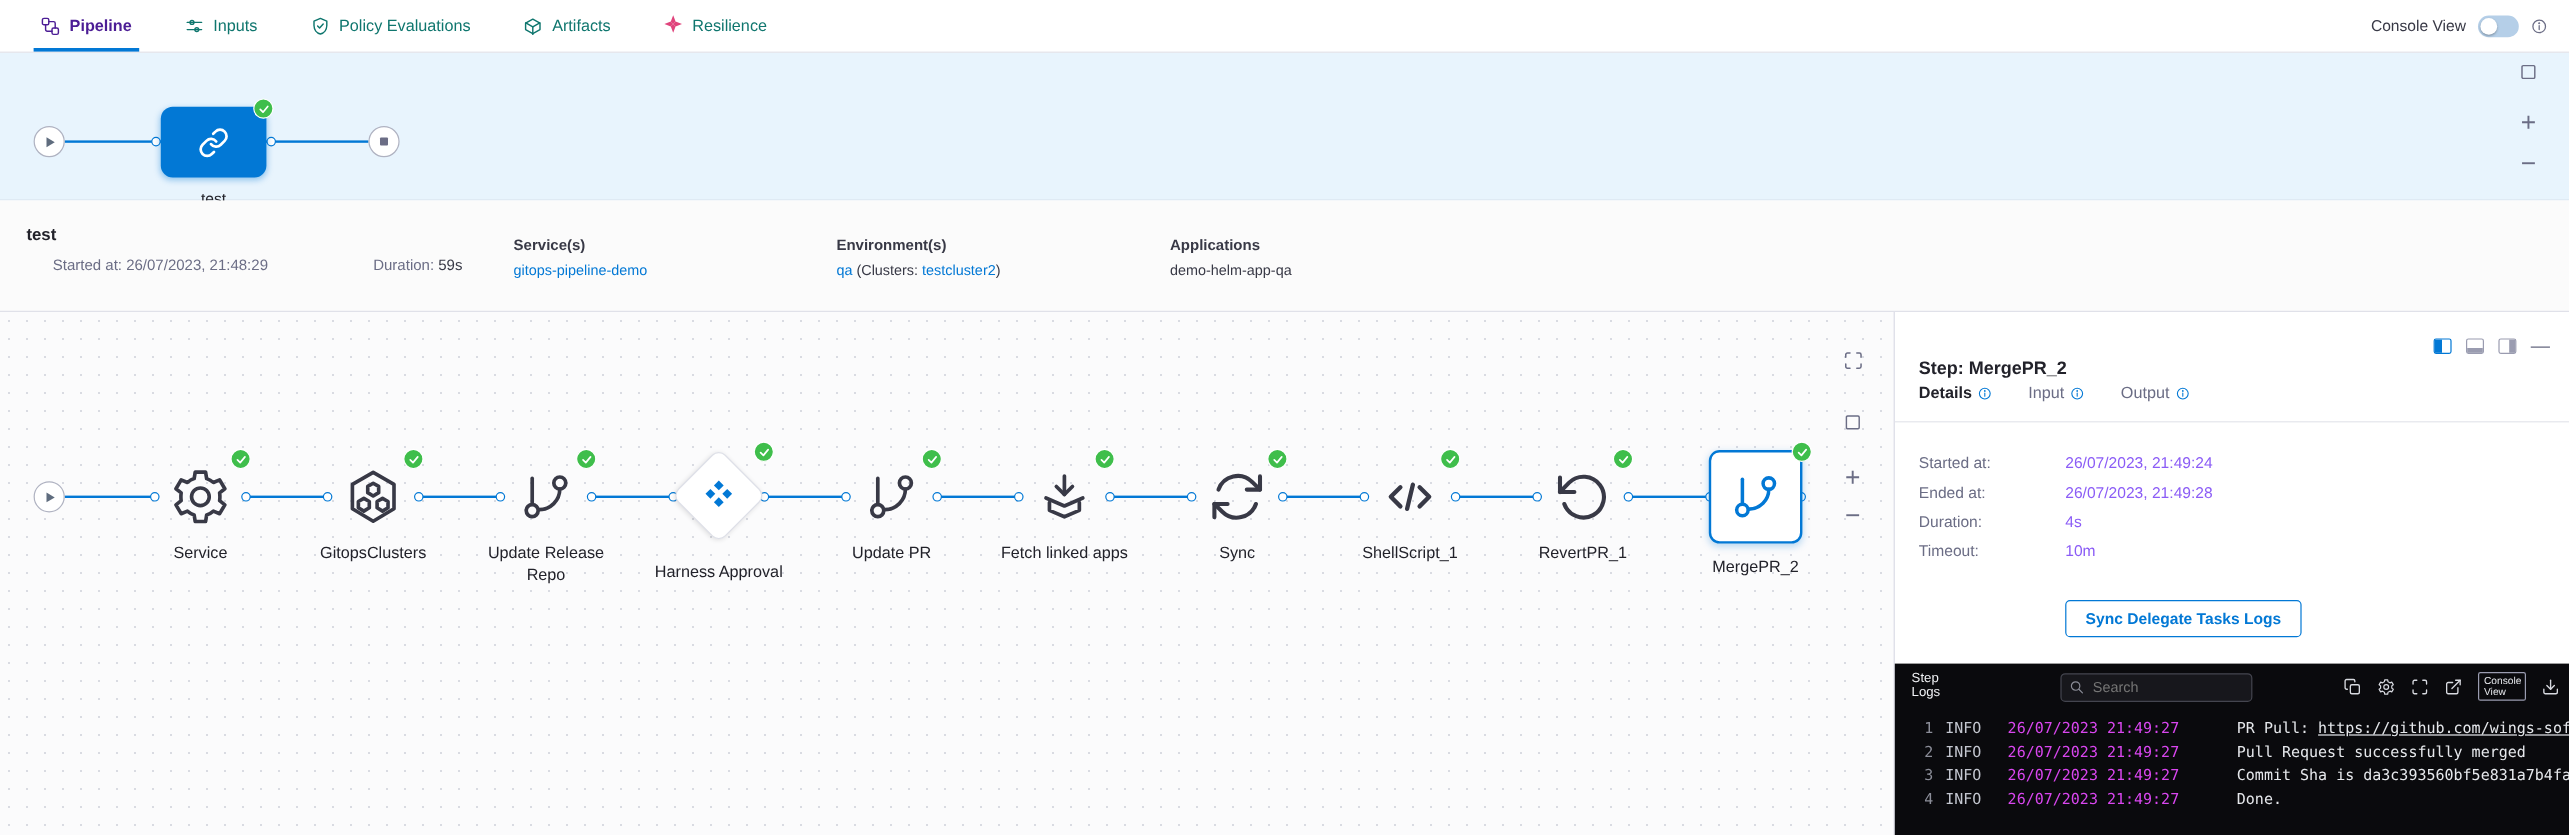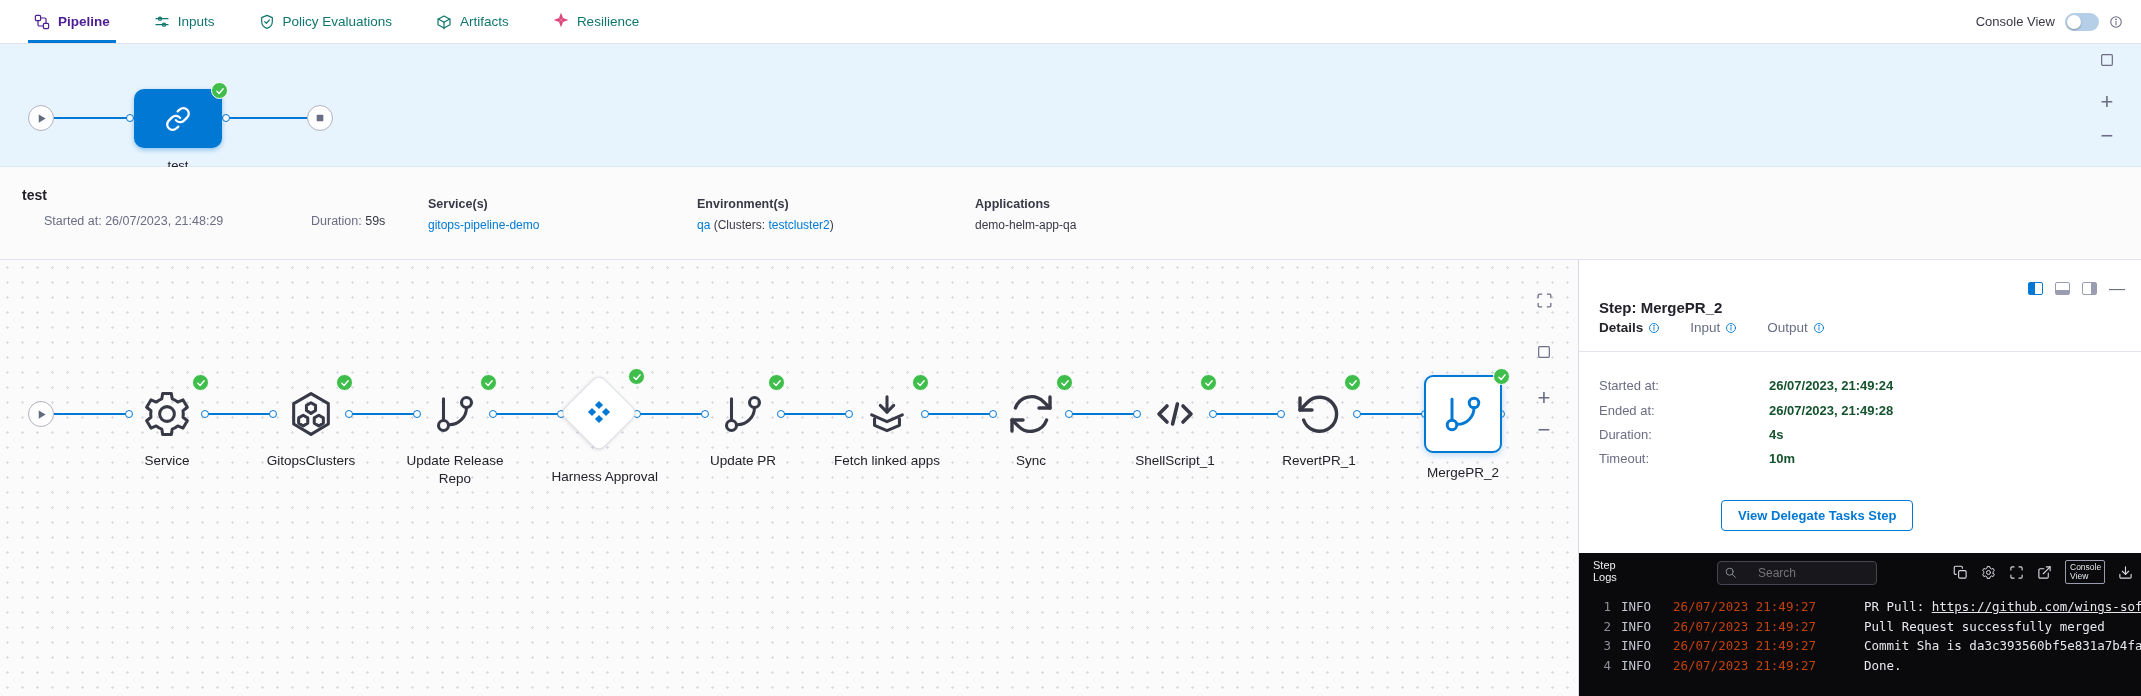--- a/index.html
+++ b/index.html
@@ -44,21 +44,21 @@
   #main { position:absolute; left:0; top:260px; width:2141px; height:436px; }
   #canvas { position:absolute; left:0; top:0; width:1578px; height:436px;
             background-color:#FBFBFC;
             background-image:radial-gradient(circle, #D9DBE2 1.3px, transparent 1.3px);
             background-size:15px 15px; }
   .seg { position:absolute; height:2px; top:153px; background:#0278D5; }
   .node { position:absolute; top:112px; width:76px; cursor:pointer; }
   .node-icon { position:absolute; left:50%; top:10px; transform:translateX(-50%); width:64px; height:64px; display:flex; align-items:center; justify-content:center; color:#383946; }
   .node .badge { right:-4px; top:2px; }
   .node-label { position:absolute; left:50%; top:80px; transform:translateX(-50%); width:118px; text-align:center; font-size:13.5px; line-height:18px; color:#22222A; }
-  .node.diamond-node .node-label { top:96px;text-align:right; }
+  .node.diamond-node .node-label { top:96px; }
   .diamond { position:absolute; left:50%; top:13px; transform:translateX(-50%) rotate(45deg); width:56px; height:56px; background:#fff; border:1px solid #DEE0E8; border-radius:8px; box-shadow:0 1px 4px rgba(0,0,0,.12); }
   .diamond-inner { position:absolute; left:50%; top:42px; transform:translate(-50%,-50%); }
   .node.diamond-node .badge { right:-8px; top:-4px; }
   .selected-box { position:absolute; left:50%; top:3px; transform:translateX(-50%); width:78px; height:78px; background:#fff; border:2px solid #0278D5; border-radius:9px; box-shadow:0 2px 6px rgba(2,120,213,.25); display:flex; align-items:center; justify-content:center; color:#0278D5; }
   .node.selected .badge { right:-9px; top:-4px; }
   .node.selected .node-label { top:92px; }
   .canvas-ctrls { position:absolute; right:20px; top:28px; width:26px; color:#6B6D85; }
 
   
   #panel { position:absolute; left:1578px; top:0; width:563px; height:436px; background:#fff; border-left:1px solid #D9DAE5; }
@@ -69,38 +69,38 @@
   .view-ic.sel::before { content:""; position:absolute; left:0; top:0; bottom:0; width:6px; background:#0278D5; }
   .view-ic.bottom::before { content:""; position:absolute; left:0; right:0; bottom:0; height:4px; background:#9A9CB0; }
   .view-ic.right::before { content:""; position:absolute; right:0; top:0; bottom:0; width:5px; background:#9A9CB0; }
   .dash { color:#6B6D85; font-size:16px; line-height:10px; cursor:pointer; }
   .panel-tabs { position:absolute; left:20px; top:60px; display:flex; gap:30px; }
   .ptab { display:flex; align-items:center; gap:5px; font-size:13.5px; color:#6B6D85; cursor:pointer; }
   .ptab.active { color:#22222A; font-weight:700; }
   .panel-divider { position:absolute; left:0; right:0; top:91px; height:1px; background:#E4E5EC; }
   .field-row { position:absolute; left:20px; font-size:13px; }
   .field-label { display:inline-block; width:122px; color:#6B6D85; }
-  .field-value { font-weight:700; color:#14532d;margin-left:48px; }
+  .field-value { font-weight:400; color:#8b5cf6; }
   .delegates-row { font-size:11.5px; white-space:nowrap; }
   .delegate-btn { position:absolute; left:142px; top:240px; background:#fff; border:1px solid #0278D5; color:#0278D5; font-size:13px; font-weight:700; border-radius:4px; padding:7px 16px; cursor:pointer; font-family:"Liberation Sans", sans-serif; }
 
   
   #logpanel { position:absolute; left:0; right:0; top:293px; bottom:0; background:#0A0A0D; }
   .log-title { position:absolute; left:14px; top:6px; width:42px; font-size:11px; line-height:12px; color:#F0F1F4; }
   .log-search { position:absolute; left:138px; top:8px; width:160px; height:24px; }
-  .log-search input { width:100%; height:100%; background:#17171C; border:1px solid #44454F; border-radius:4px; color:#C9CBD4; font-size:12px; padding-left:40px; outline:none; font-family:"Liberation Sans", sans-serif; }
+  .log-search input { width:100%; height:100%; background:#17171C; border:1px solid #44454F; border-radius:4px; color:#C9CBD4; font-size:12px; padding-left:26px; outline:none; font-family:"Liberation Sans", sans-serif; }
   .log-search .mag { position:absolute; left:7px; top:5px; color:#8B8D98; }
   .log-tools { position:absolute; right:8px; top:7px; display:flex; align-items:center; gap:13px; color:#D8DAE0; }
   .log-tool { cursor:pointer; display:flex; align-items:center; justify-content:center; }
   .cv-box { border:1px solid #9A9CB0; border-radius:2px; font-size:8.5px; line-height:9px; padding:2px 4px; color:#E6E8EC; width:40px; cursor:pointer; }
   .log-lines { position:absolute; left:0; right:0; top:44px; bottom:0; font-family:"DejaVu Sans Mono", monospace; font-size:12.5px; }
   .log-line { display:flex; height:19.6px; align-items:center; padding-left:14px; white-space:nowrap; overflow:hidden; }
   .ln-num { width:18px; text-align:right; color:#8B8D98; flex:none; }
   .ln-level { width:36px; margin-left:10px; color:#C3C6CF; flex:none; }
-  .ln-ts { width:143px; margin-left:16px; color:#c2410c; flex:none; }
+  .ln-ts { width:143px; margin-left:16px; color:#d946ef; flex:none; }
   .ln-msg { margin-left:48px; color:#E6E8EC; overflow:hidden; }
   .ln-msg a { color:#E6E8EC; text-decoration:underline; }
 </style>
 </head>
 <body>
 
 <div id="topnav">
   <div class="tabs">
     <div class="tab active">
       <span>
@@ -504,21 +504,21 @@
     <div class="field-row" style="top:143px;">
       <span class="field-label">Ended at:</span><span class="field-value">26/07/2023, 21:49:28</span>
     </div>
     <div class="field-row" style="top:167px;">
       <span class="field-label">Duration:</span><span class="field-value">4s</span>
     </div>
     <div class="field-row" style="top:191px;">
       <span class="field-label">Timeout:</span><span class="field-value">10m</span>
     </div>
 
-    <button class="delegate-btn">View Delegate Tasks Step</button>
+    <button class="delegate-btn">Sync Delegate Tasks Logs</button>
 
     <div id="logpanel">
       <div class="log-title">Step Logs</div>
       <div class="log-search">
         <span class="mag">
             <svg class="ic" width="13" height="13" viewBox="0 0 24 24">
               <circle cx="10.5" cy="10.5" r="6.5"></circle>
               <line x1="15.5" y1="15.5" x2="21" y2="21"></line>
             </svg>
           </span>

